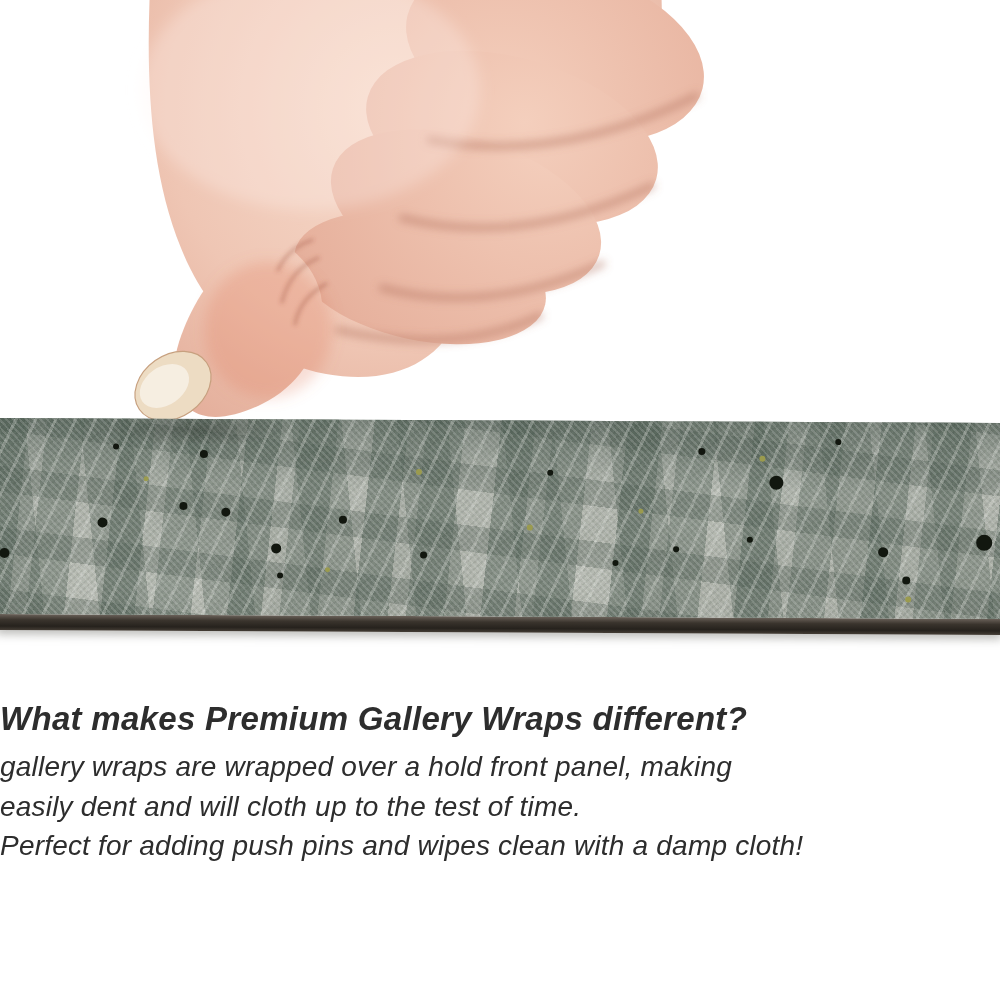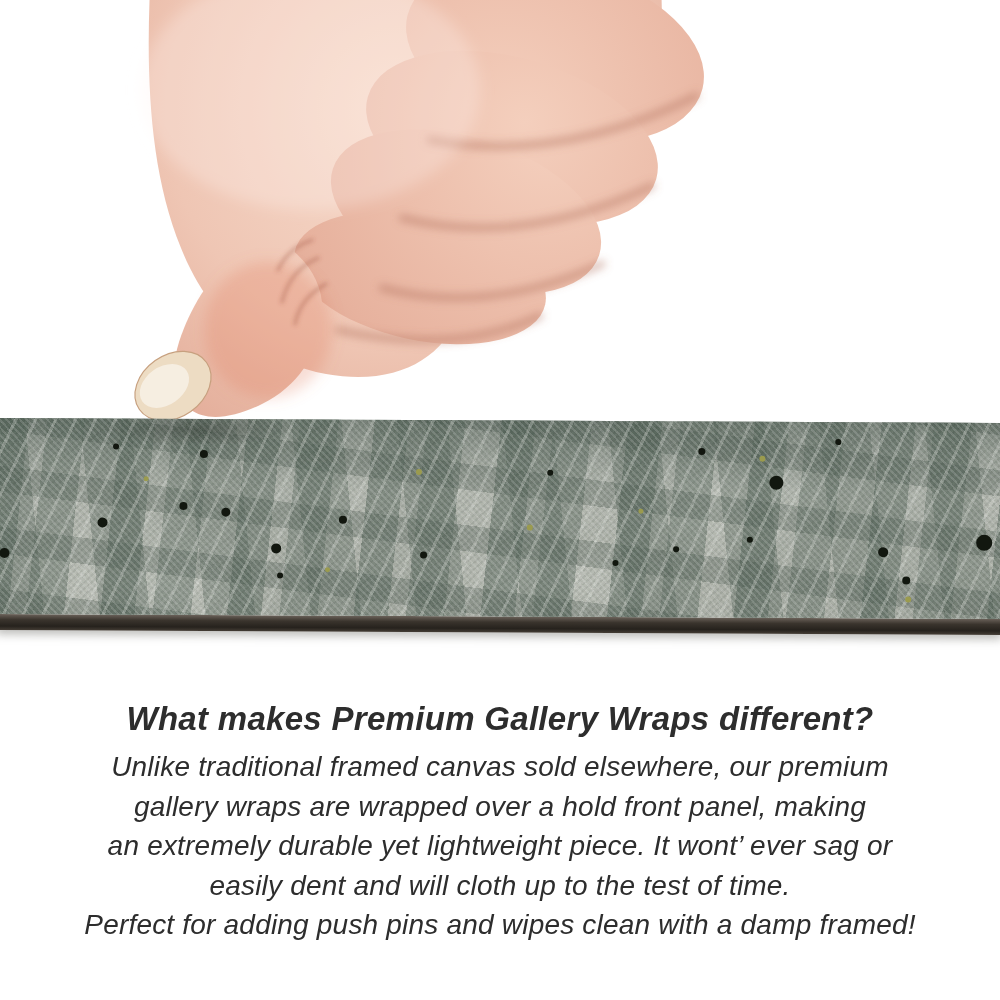--- a/index.html
+++ b/index.html
@@ -42,21 +42,21 @@
   }
   .grain-svg{position:absolute;inset:0;width:100%;height:100%;}
   .canvas-edge{
     height:16px;border-radius:0 0 3px 3px;
     background:linear-gradient(180deg,#6a6159 0%,#3a342d 35%,#26221d 75%,#443d35 100%);
     box-shadow:0 6px 10px -2px rgba(130,130,124,.55);
   }
   
   .copy{
     position:absolute;top:700px;left:0;width:100%;
-    text-align:center;font-style:italic;color:#2d2d2d;
+    text-align:left;font-style:italic;color:#2d2d2d;
   }
   .copy-heading{
     font-size:33px;font-weight:700;letter-spacing:.3px;
     margin:0 0 9px 0;
   }
   .copy-line{
     font-size:28px;font-weight:500;line-height:39.5px;letter-spacing:.2px;
   }
 </style>
 </head>
@@ -170,20 +170,18 @@
             <circle cx="150" cy="60" r="2.5"></circle>
           <circle cx="330" cy="150" r="2.5"></circle>
         </g>
       </svg>
     </div>
     <div class="canvas-edge"></div>
   </div>
 
   <div class="copy">
     <div class="copy-heading">What makes Premium Gallery Wraps different?</div>
-    <div class="copy-line">Unlike traditional framed canvas sold elsewhere, our premium</div>
     <div class="copy-line">gallery wraps are wrapped over a hold front panel, making</div>
-    <div class="copy-line">an extremely durable yet lightweight piece. It wont’ ever sag or</div>
     <div class="copy-line">easily dent and will cloth up to the test of time.</div>
-    <div class="copy-line">Perfect for adding push pins and wipes clean with a damp framed!</div>
+    <div class="copy-line">Perfect for adding push pins and wipes clean with a damp cloth!</div>
   </div>
 
 </div>
 
 </body></html>

